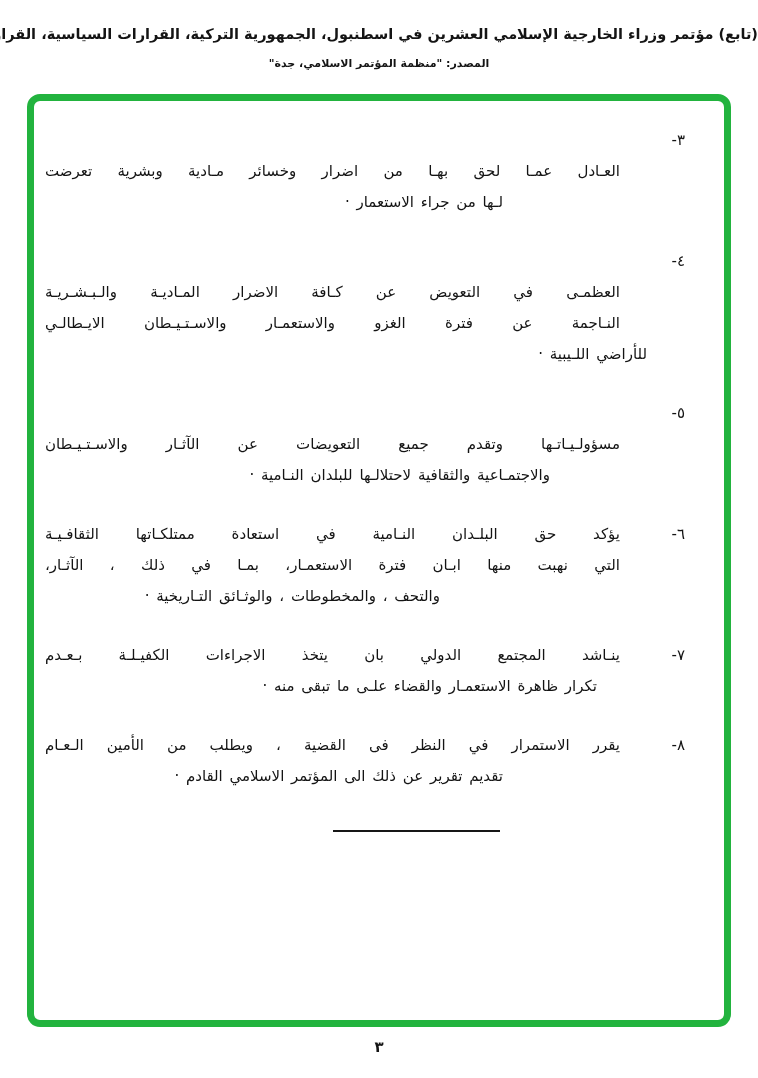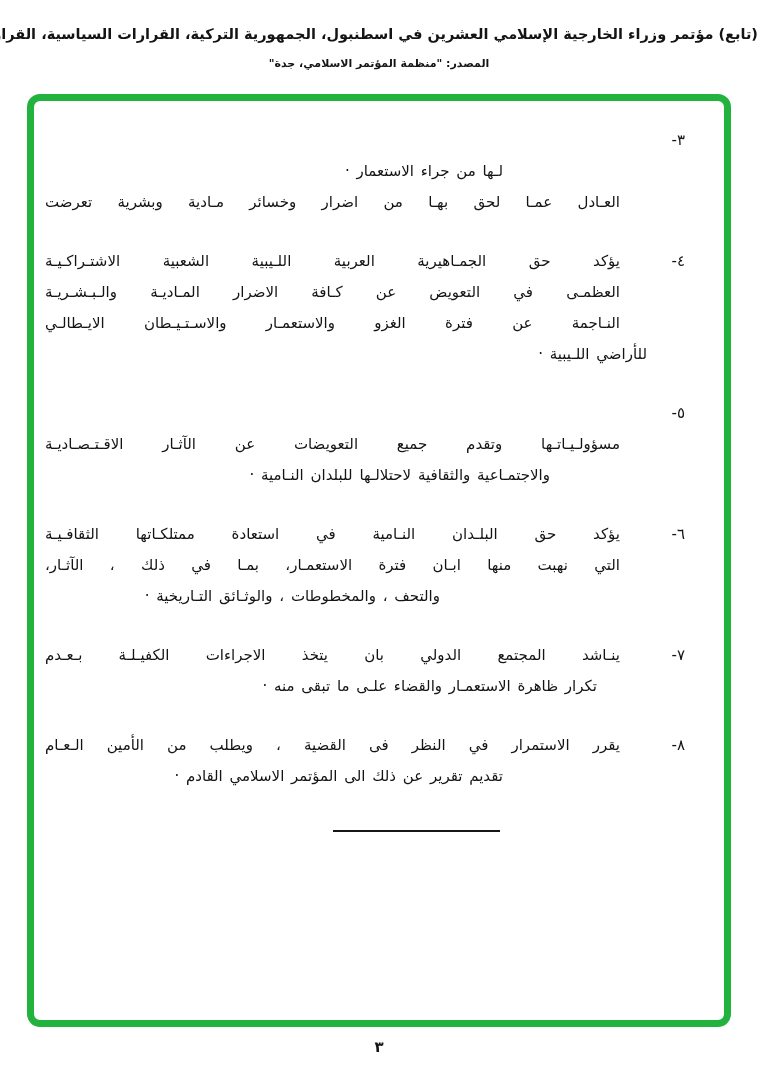--- a/index.html
+++ b/index.html
@@ -88,39 +88,38 @@
   <div class="hdr1">(تابع) مؤتمر وزراء الخارجية الإسلامي العشرين في اسطنبول، الجمهورية التركية، القرارات السياسية، القرار الرقم ٢٠/٢٨-س</div>
   <div class="hdr2">المصدر: "منظمة المؤتمر الاسلامي، جدة"</div>
 
   <div class="box" style="border-color: rgb(34, 179, 62);">
     <div class="content">
 
       <div class="item">
         <div class="ln first">
           <span class="num">٣-</span>
         </div>
+        <div class="ln">العـادل عمـا لحق بهـا من اضرار وخسائر مـادية وبشرية تعرضت</div>
         <div class="ln last last-3">لـها من جراء الاستعمار ·</div>
-        <div class="ln">العـادل عمـا لحق بهـا من اضرار وخسائر مـادية وبشرية تعرضت</div>
       </div>
 
       <div class="item">
         <div class="ln first">
           <span class="num">٤-</span>
-          <span class="ftxt">يؤكد حق الجمـاهيرية العربية اللـيبية الشعبية الاشتـراكـيـة</span>
         </div>
         <div class="ln">العظمـى في التعويض عن كـافة الاضرار المـاديـة والـبـشـريـة</div>
         <div class="ln">النـاجمة عن فترة الغزو والاستعمـار والاسـتـيـطان الايـطالـي</div>
         <div class="ln last last-4">للأراضي اللـيبية ·</div>
       </div>
 
       <div class="item">
         <div class="ln first">
           <span class="num">٥-</span>
         </div>
-        <div class="ln">مسؤولـيـاتـها وتقدم جميع التعويضات عن الآثـار الاقـتـصـاديـة</div>
+        <div class="ln">مسؤولـيـاتـها وتقدم جميع التعويضات عن الآثـار والاسـتـيـطان</div>
         <div class="ln last last-5">والاجتمـاعية والثقافية لاحتلالـها للبلدان النـامية ·</div>
       </div>
 
       <div class="item">
         <div class="ln first">
           <span class="num">٦-</span>
           <span class="ftxt">يؤكد حق البلـدان النـامية في استعادة ممتلكـاتها الثقافـيـة</span>
         </div>
         <div class="ln">التي نهبت منها ابـان فترة الاستعمـار، بمـا في ذلك ، الآثـار،</div>
         <div class="ln last last-6">والتحف ، والمخطوطات ، والوثـائق التـاريخية ·</div>

